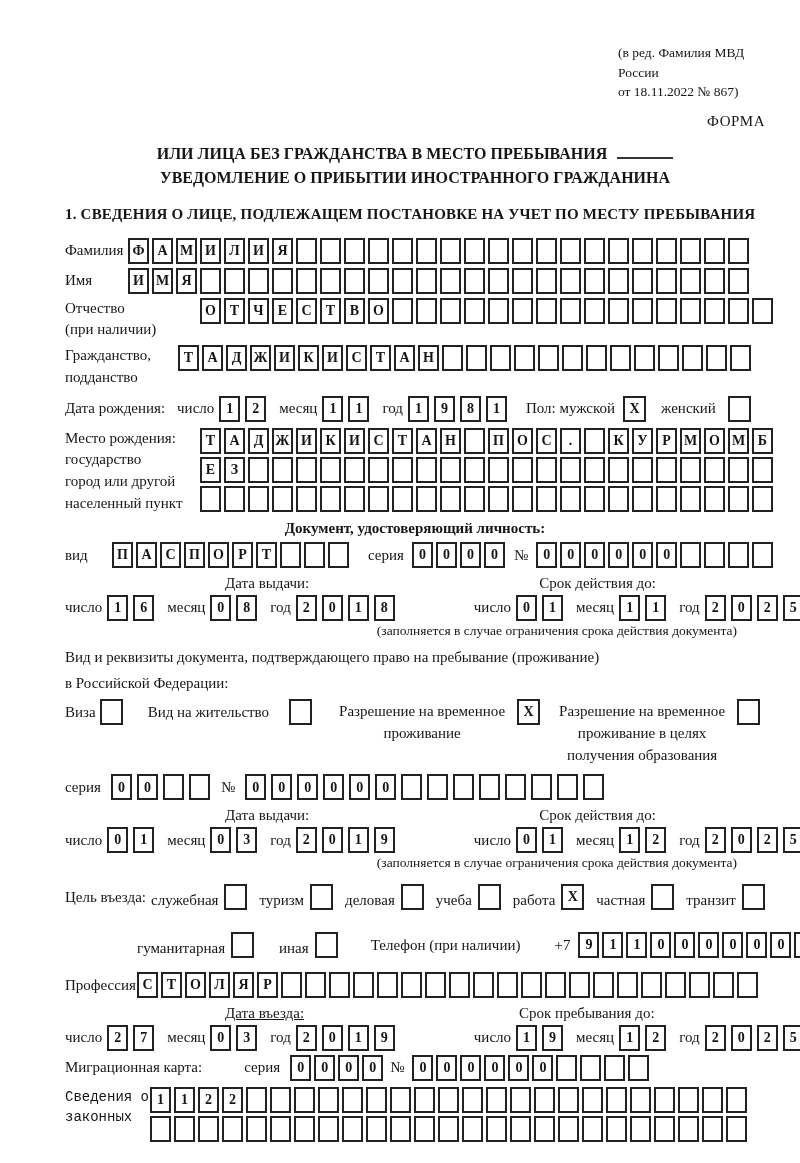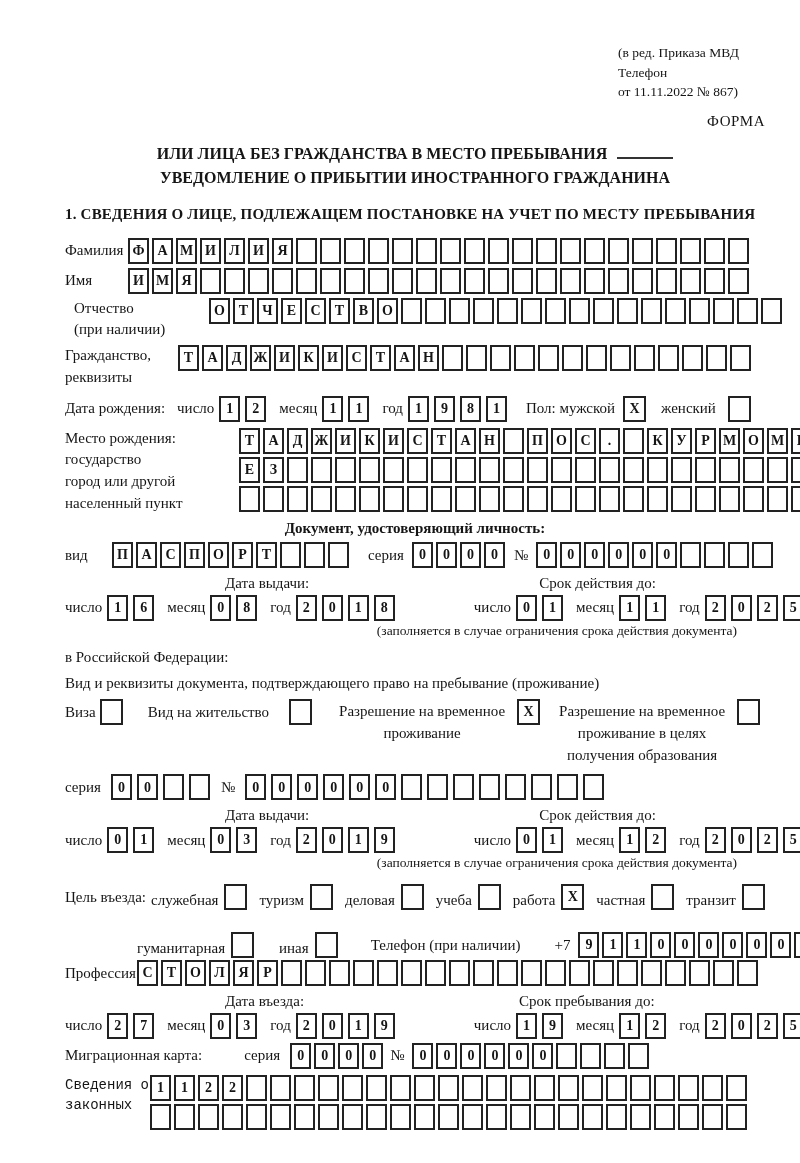--- a/index.html
+++ b/index.html
@@ -42,22 +42,22 @@
   .opt .lbl{margin-right:6px;}
   .para{margin-top:8px;}
 </style>
 </head>
 <body>
 
 <div class="page">
 
   <div class="annex">
     <div class="lines amend">
-      <span>(в ред. Приказа МВД Телефон</span>
-      <span>от 11.11.2022 № 867)</span>
+      <span>(в ред. Фамилия МВД России</span>
+      <span>от 18.11.2022 № 867)</span>
     </div>
   </div>
 
   <div class="forma">ФОРМА</div>
 
   <div class="title">
     <div><span>ИЛИ ЛИЦА БЕЗ ГРАЖДАНСТВА В МЕСТО ПРЕБЫВАНИЯ</span><span class="blank-line"></span></div>
     <div>УВЕДОМЛЕНИЕ О ПРИБЫТИИ ИНОСТРАННОГО ГРАЖДАНИНА</div>
   </div>
 
@@ -121,21 +121,21 @@
         <span class="cell"></span>
         <span class="cell"></span>
         <span class="cell"></span>
         <span class="cell"></span>
         <span class="cell"></span>
         <span class="cell"></span>
       </span>
   </div>
 
   <div class="row top">
-    <span class="lblcol lines" style="width:135px;margin-left:9px;">
+    <span class="lblcol lines" style="width:135px;">
       <span>Отчество</span>
       <span>(при наличии)</span>
     </span>
     <span class="cells">
         <span class="cell">О</span>
         <span class="cell">Т</span>
         <span class="cell">Ч</span>
         <span class="cell">Е</span>
         <span class="cell">С</span>
         <span class="cell">Т</span>
@@ -156,21 +156,21 @@
         <span class="cell"></span>
         <span class="cell"></span>
         <span class="cell"></span>
         <span class="cell"></span>
       </span>
   </div>
 
   <div class="row top">
     <span class="lblcol lines" style="width:113px;">
       <span>Гражданство,</span>
-      <span>реквизиты</span>
+      <span>подданство</span>
     </span>
     <span class="cells">
         <span class="cell">Т</span>
         <span class="cell">А</span>
         <span class="cell">Д</span>
         <span class="cell">Ж</span>
         <span class="cell">И</span>
         <span class="cell">К</span>
         <span class="cell">И</span>
         <span class="cell">С</span>
@@ -217,21 +217,21 @@
     <span class="lbl" style="margin-left:6px;margin-right:8px;"><span>Пол:</span> <span>мужской</span></span>
     <span class="cells cb">
         <span class="cell">X</span>
       </span>
     <span class="lbl" style="margin-left:12px;margin-right:12px;">женский</span>
     <span class="cells cb">
         <span class="cell"></span>
       </span>
   </div>
 
-  <div class="row top" style="margin-top:6px;gap:39px;">
+  <div class="row top" style="margin-top:6px;">
     <span class="lblcol lines" style="width:135px;">
       <span>Место рождения:</span>
       <span>государство</span>
       <span>город или другой</span>
       <span>населенный пункт</span>
     </span>
     <span class="stack">
       <span class="cells">
           <span class="cell">Т</span>
           <span class="cell">А</span>
@@ -392,22 +392,22 @@
           <span class="cell">2</span>
           <span class="cell">0</span>
           <span class="cell">2</span>
           <span class="cell">5</span>
         </span>
     </div>
   </div>
 
   <div class="note">(заполняется в случае ограничения срока действия документа)</div>
 
+  <div class="para">Вид и реквизиты документа, подтверждающего право на пребывание (проживание)</div>
   <div class="para">в Российской Федерации:</div>
-  <div class="para">Вид и реквизиты документа, подтверждающего право на пребывание (проживание)</div>
 
   <div class="row top" style="margin-top:6px;">
     <span class="lbl" style="padding-top:4px;">Виза</span>
     <span class="cells cb" style="margin-left:4px;">
         <span class="cell"></span>
       </span>
     <span class="lbl" style="padding-top:4px;margin-left:22px;">Вид на жительство</span>
     <span class="cells cb" style="margin-left:20px;">
         <span class="cell"></span>
       </span>
@@ -571,21 +571,21 @@
         <span class="cell">0</span>
         <span class="cell">0</span>
         <span class="cell">0</span>
         <span class="cell">0</span>
         <span class="cell">0</span>
         <span class="cell">0</span>
         <span class="cell"></span>
       </span>
   </div>
 
-  <div class="row" style="margin-top:2px;">
+  <div class="row" style="margin-top:14px;">
     <span class="lbl" style="width:72px;">Профессия</span>
     <span class="cells">
         <span class="cell">С</span>
         <span class="cell">Т</span>
         <span class="cell">О</span>
         <span class="cell">Л</span>
         <span class="cell">Я</span>
         <span class="cell">Р</span>
         <span class="cell"></span>
         <span class="cell"></span>
@@ -604,21 +604,21 @@
         <span class="cell"></span>
         <span class="cell"></span>
         <span class="cell"></span>
         <span class="cell"></span>
         <span class="cell"></span>
         <span class="cell"></span>
       </span>
   </div>
 
   <div class="twohead">
-    <span style="margin-left:160px;">Дата въезда:</span>
+    <span style="margin-left:160px;text-decoration:underline;">Дата въезда:</span>
     <span style="margin-left:215px;">Срок пребывания до:</span>
   </div>
 
   <div class="row" style="margin-top:2px;">
     <div class="dategroup">
       <span class="lbl">число</span>
       <span class="cells spread">
           <span class="cell">2</span>
           <span class="cell">7</span>
         </span>

